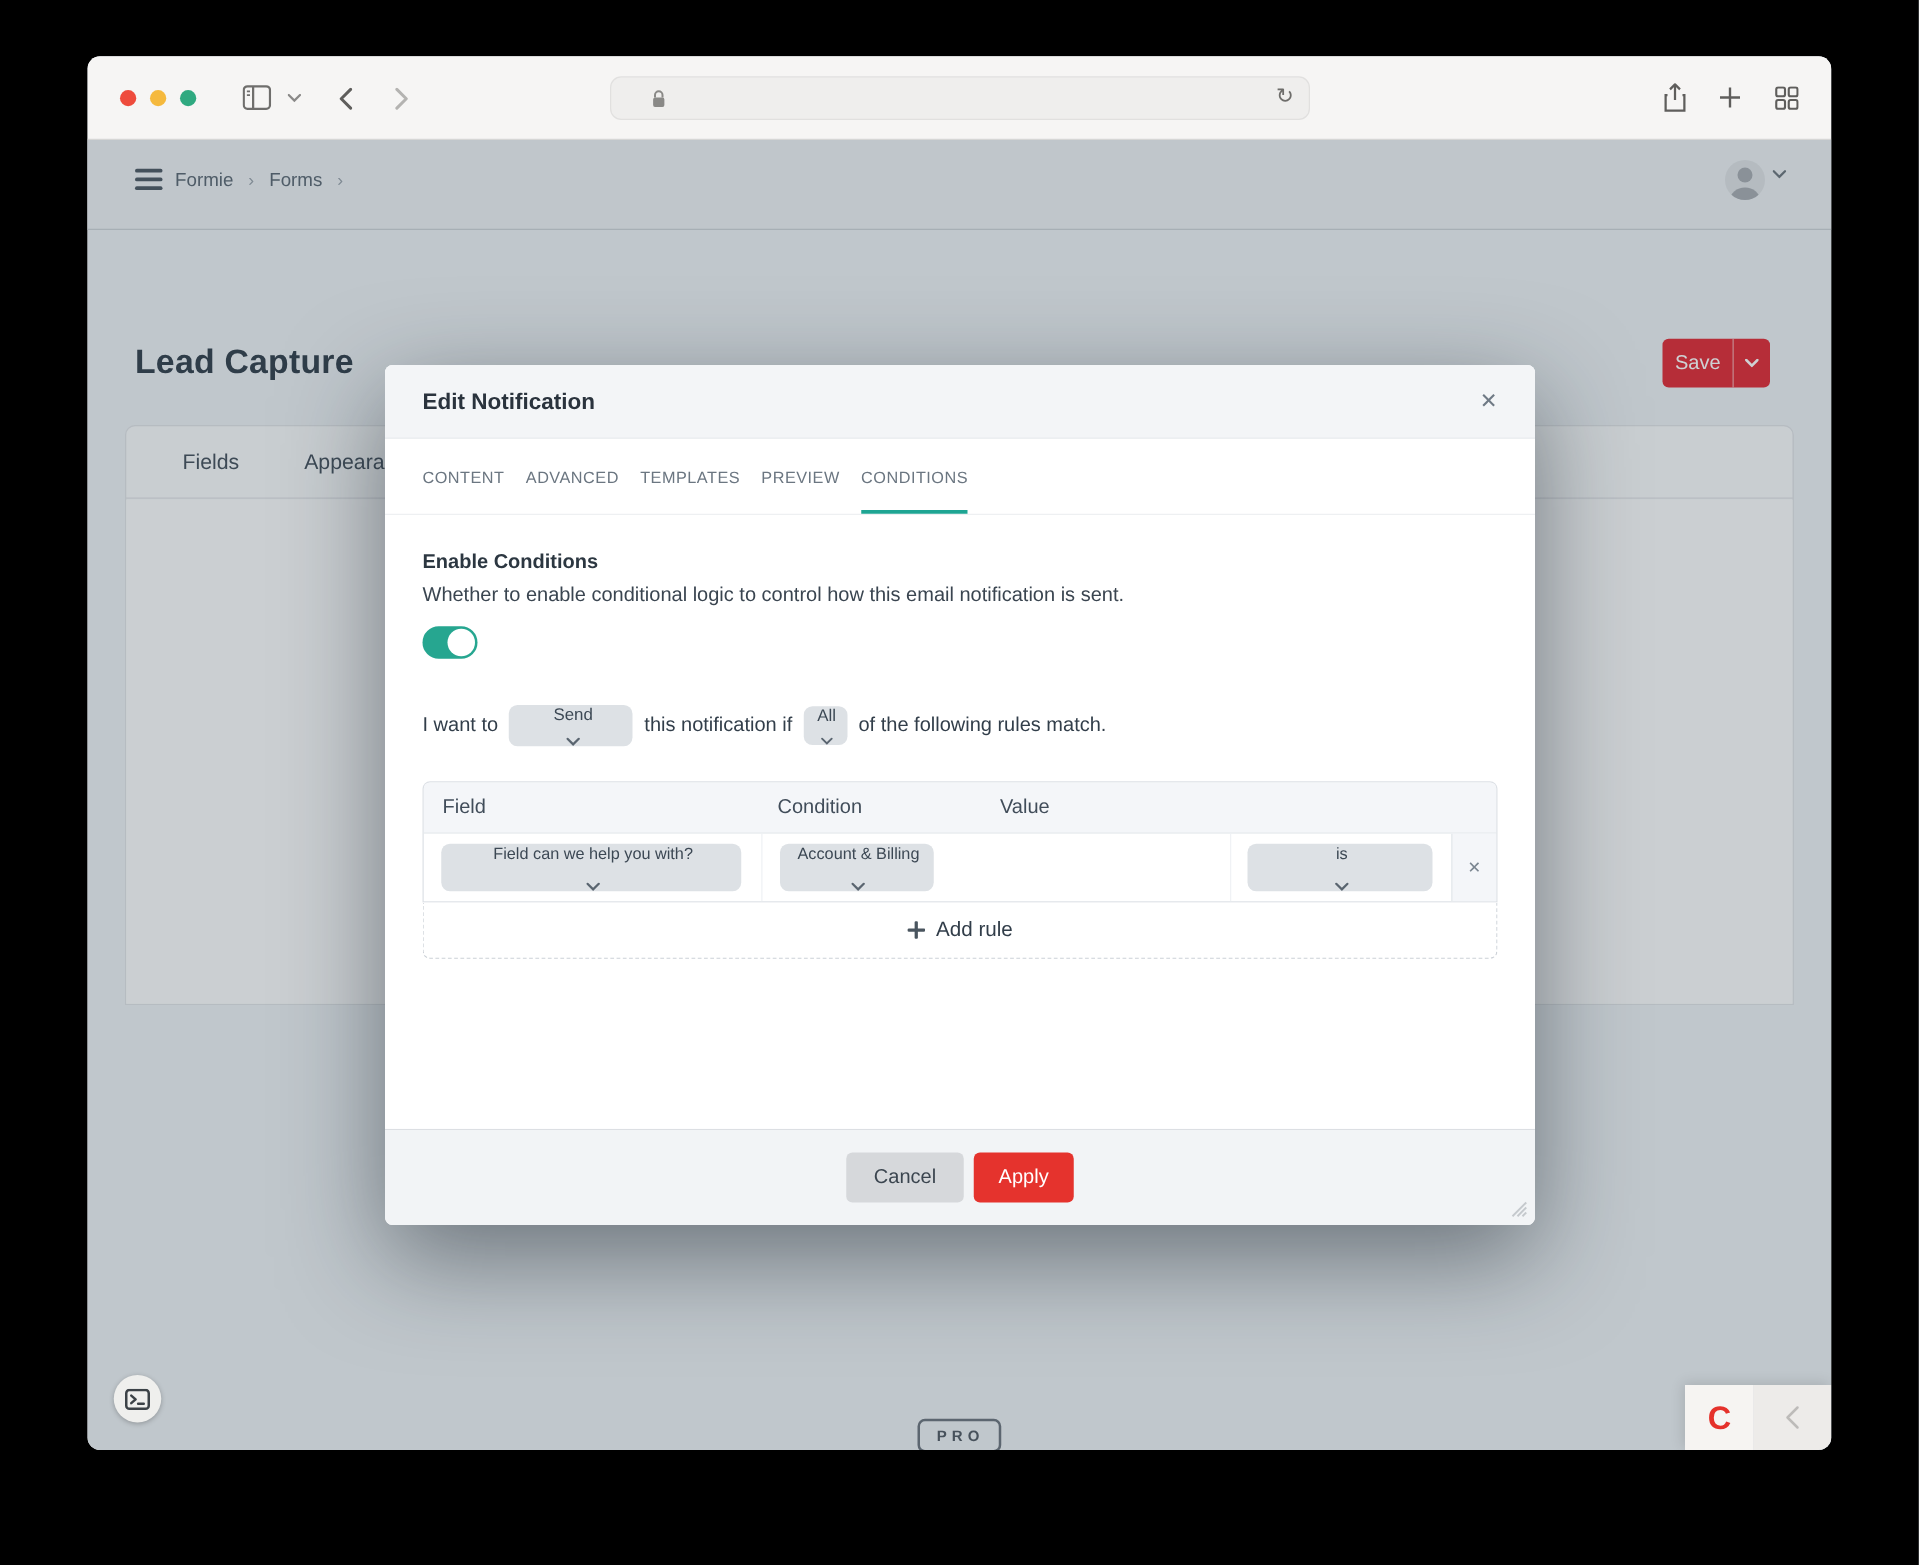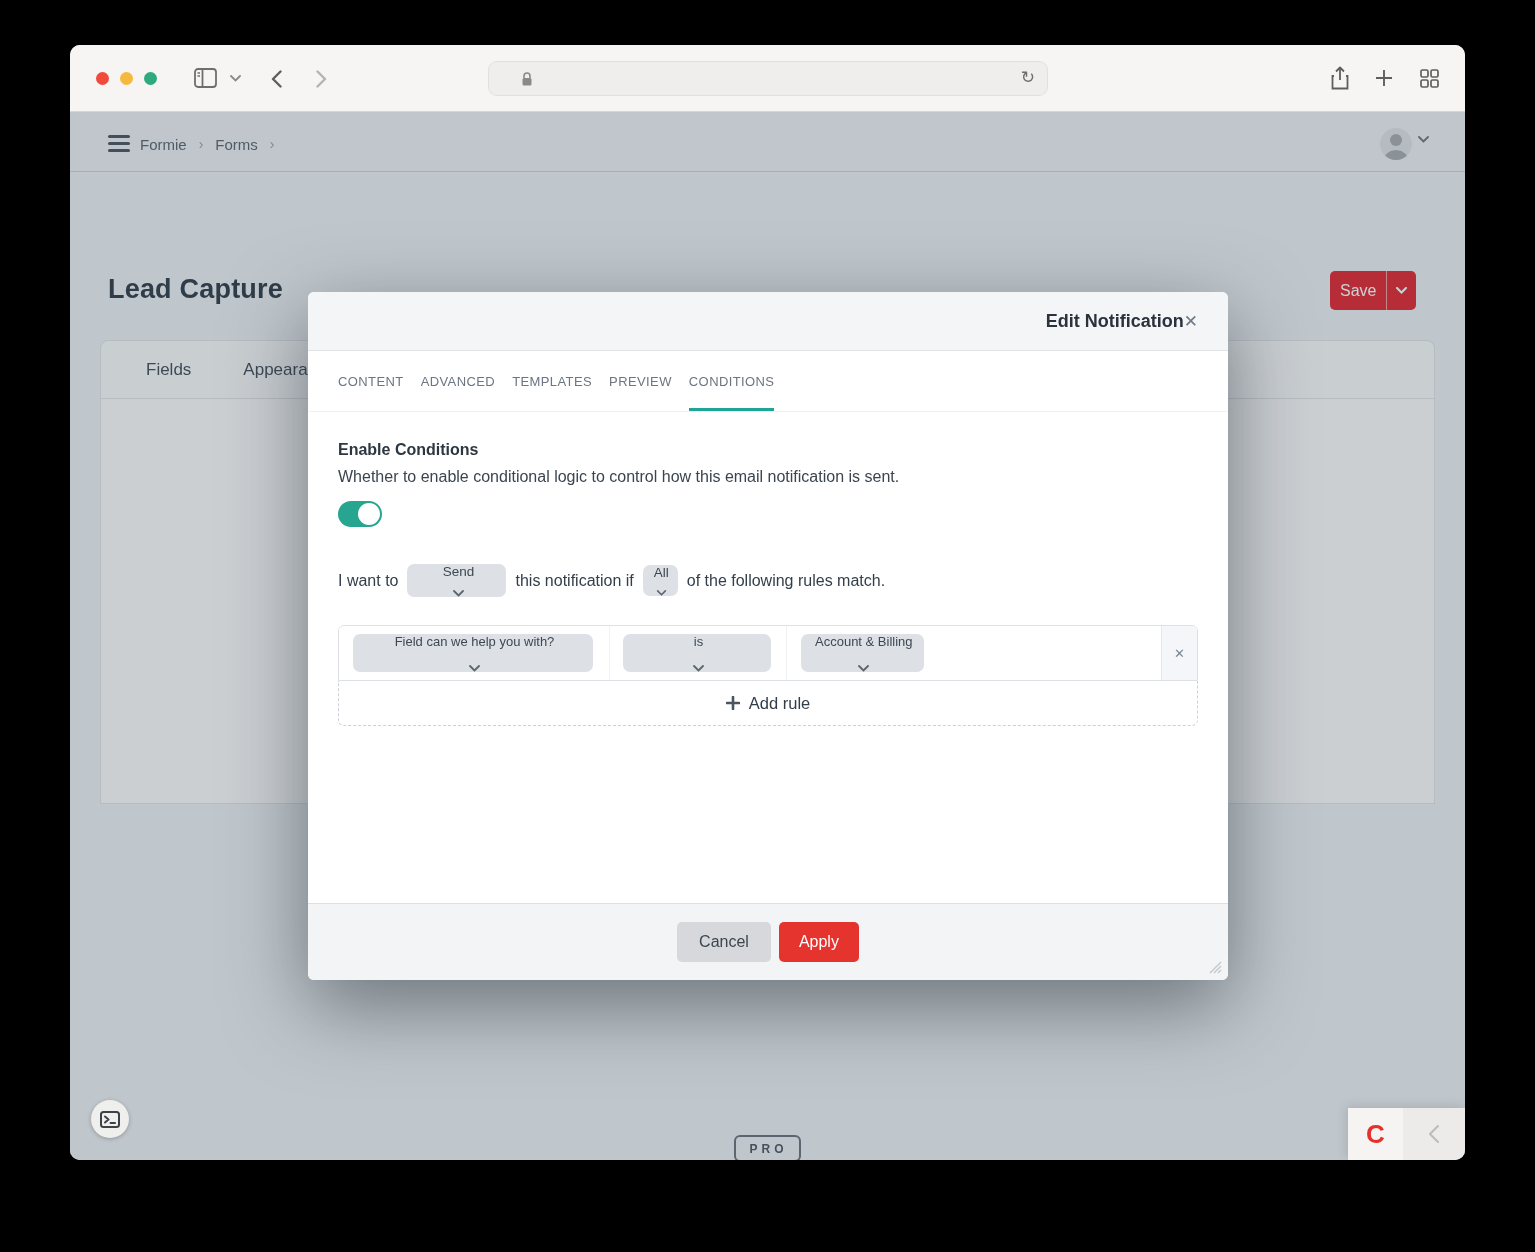--- a/index.html
+++ b/index.html
@@ -26,21 +26,21 @@
   .tb-icon { position:absolute; display:flex; align-items:center; justify-content:center; color:#6f6e6c; }
   .urlbar {
     position:absolute; left:418px; top:16px; width:560px; height:35px;
     background:#efeeed; border:1px solid #e1e0df; border-radius:9px;
   }
   .urlbar .lock { position:absolute; left:32px; top:9px; }
   .urlbar .reload { position:absolute; right:12px; top:5px; font-size:17px; color:#6e6d6b; }
   
   .page { position:absolute; top:67px; left:0; right:0; bottom:0; background:#eef2f6; z-index:1; }
   .crumbbar {
-    position:absolute; top:0; left:0; right:0; height:60px;
+    position:absolute; top:0; left:0; right:0; height:72px;
     background:#edf1f5; border-bottom:1px solid rgba(96,108,120,.22);
   }
   .hamburger { position:absolute; left:38px; top:23px; width:22px; }
   .hamburger i { display:block; height:3px; background:#4e5a66; border-radius:2px; margin-bottom:4px; }
   .crumbs { position:absolute; left:70px; top:0; height:64px; display:flex; align-items:center; gap:12px;
     font-size:15px; color:#5d6a76; }
   .crumb-sep { color:#9aa4ad; font-size:14px; }
   .avatar { position:absolute; left:1310px; top:16px; width:32px; height:32px; border-radius:50%;
     background:#dfe3e7; overflow:hidden; display:flex; justify-content:center; }
   .avatar-chev { position:absolute; left:1348px; top:24px; color:#6e7880; }
@@ -85,21 +85,21 @@
   
   .modal {
     position:absolute; left:238px; top:247px; width:920px; height:688px; z-index:40;
     background:#fff; border-radius:6px; box-shadow:0 25px 80px rgba(22,32,42,.5);
     display:flex; flex-direction:column;
   }
   .m-head {
     height:59px; background:#f3f5f7; border-bottom:1px solid #e0e4e8; border-radius:6px 6px 0 0;
     display:flex; align-items:center; padding:0 30px;
   }
-  .m-title { font-size:18px; font-weight:bold; color:#2a333d; flex:1;text-align:right; }
+  .m-title { font-size:18px; font-weight:bold; color:#2a333d; flex:1; }
   .m-close { font-size:17px; font-weight:bold; color:#6f7a85; cursor:pointer; }
   .m-tabs {
     height:61px; display:flex; gap:17px; padding:0 30px; border-bottom:1px solid #eef0f2;
   }
   .m-tab { display:flex; align-items:center; font-size:13px; letter-spacing:.4px; color:#6b7681;
     position:relative; cursor:pointer; }
   .m-tab.active::after { content:""; position:absolute; left:0; right:0; bottom:0; height:3px; background:#1ea593; }
   .m-body { flex:1; padding:0 30px; }
   .ec-head { margin-top:29px; font-size:16px; font-weight:bold; color:#2c3741; }
   .ec-desc { margin-top:9px; font-size:16px; color:#3a4550; }
@@ -318,45 +318,50 @@
         <span class="sel small">
           <span>All</span>
           <svg width="11" height="7" viewBox="0 0 11 7">
               <polyline points="1,1 5.5,5.5 10,1" fill="none" stroke="#5a6570" stroke-width="1.8" stroke-linecap="round"></polyline>
             </svg>
         </span>
         <span>of the following rules match.</span>
       </div>
 
       <div class="rules">
+        <div class="r-head">
+          <span class="c1">Field</span>
+          <span class="c2">Condition</span>
+          <span class="c3">Value</span>
+        </div>
         <div class="r-row">
           <span class="cell c1">
             <span class="sel">
               <span>Field can we help you with?</span>
+              <svg width="11" height="7" viewBox="0 0 11 7">
+                  <polyline points="1,1 5.5,5.5 10,1" fill="none" stroke="#5a6570" stroke-width="1.8" stroke-linecap="round"></polyline>
+                </svg>
+            </span>
+          </span>
+          <span class="cell c3">
+            <span class="sel">
+              <span>Account &amp; Billing</span>
               <svg width="11" height="7" viewBox="0 0 11 7">
                   <polyline points="1,1 5.5,5.5 10,1" fill="none" stroke="#5a6570" stroke-width="1.8" stroke-linecap="round"></polyline>
                 </svg>
             </span>
           </span>
           <span class="cell c2">
             <span class="sel">
               <span>is</span>
               <svg width="11" height="7" viewBox="0 0 11 7">
                   <polyline points="1,1 5.5,5.5 10,1" fill="none" stroke="#5a6570" stroke-width="1.8" stroke-linecap="round"></polyline>
                 </svg>
             </span>
           </span>
-          <span class="cell c3">
-            <span class="sel">
-              <span>Account &amp; Billing</span>
-              <svg width="11" height="7" viewBox="0 0 11 7">
-                  <polyline points="1,1 5.5,5.5 10,1" fill="none" stroke="#5a6570" stroke-width="1.8" stroke-linecap="round"></polyline>
-                </svg>
-            </span>
-          </span>
           <span class="del-cell">✕</span>
         </div>
       </div>
       <div class="add-rule">
         <svg width="14" height="14" viewBox="0 0 14 14">
             <line x1="7" y1="1" x2="7" y2="13" stroke="#4a555f" stroke-width="2.6" stroke-linecap="round"></line>
             <line x1="1" y1="7" x2="13" y2="7" stroke="#4a555f" stroke-width="2.6" stroke-linecap="round"></line>
           </svg>
         <span>Add rule</span>
       </div>

